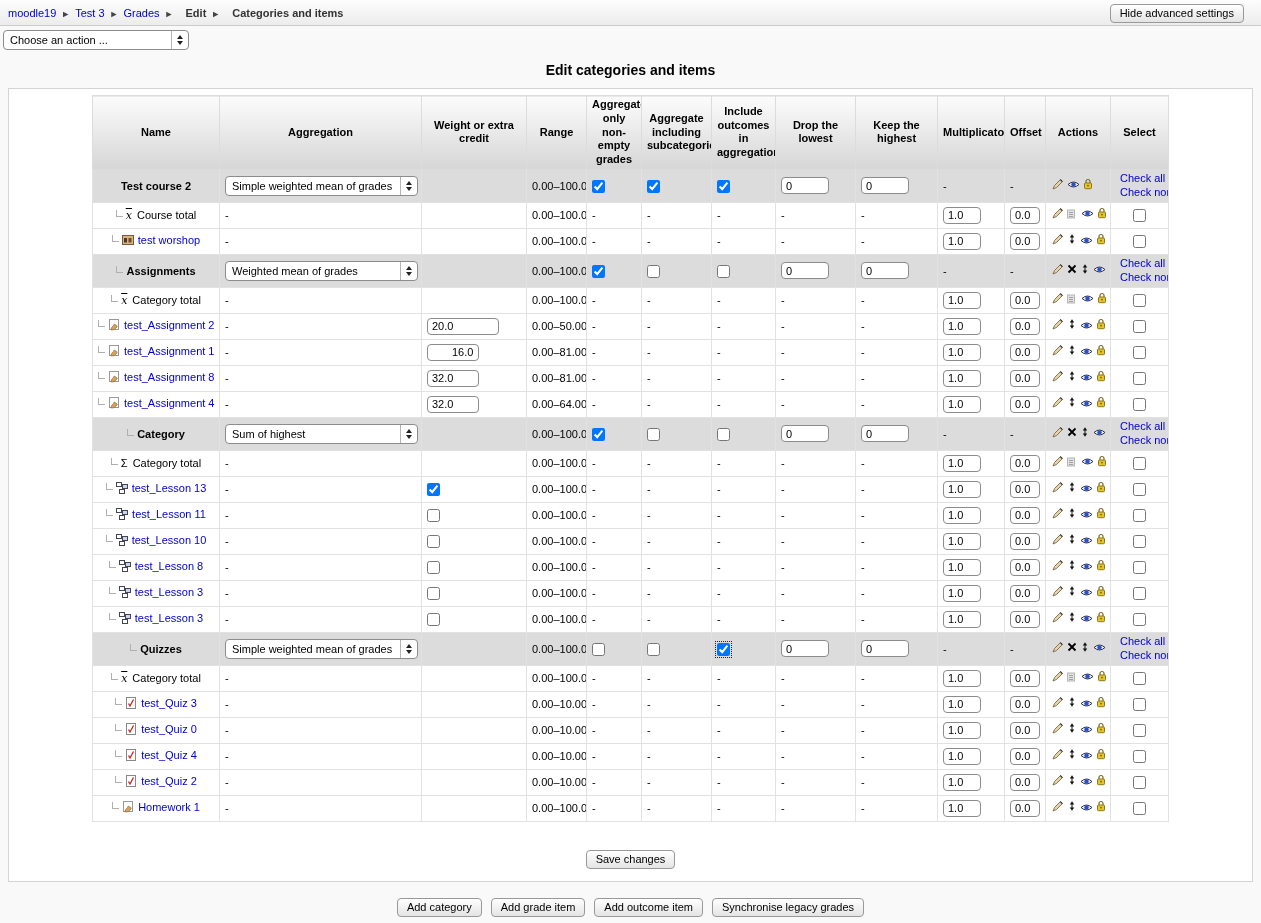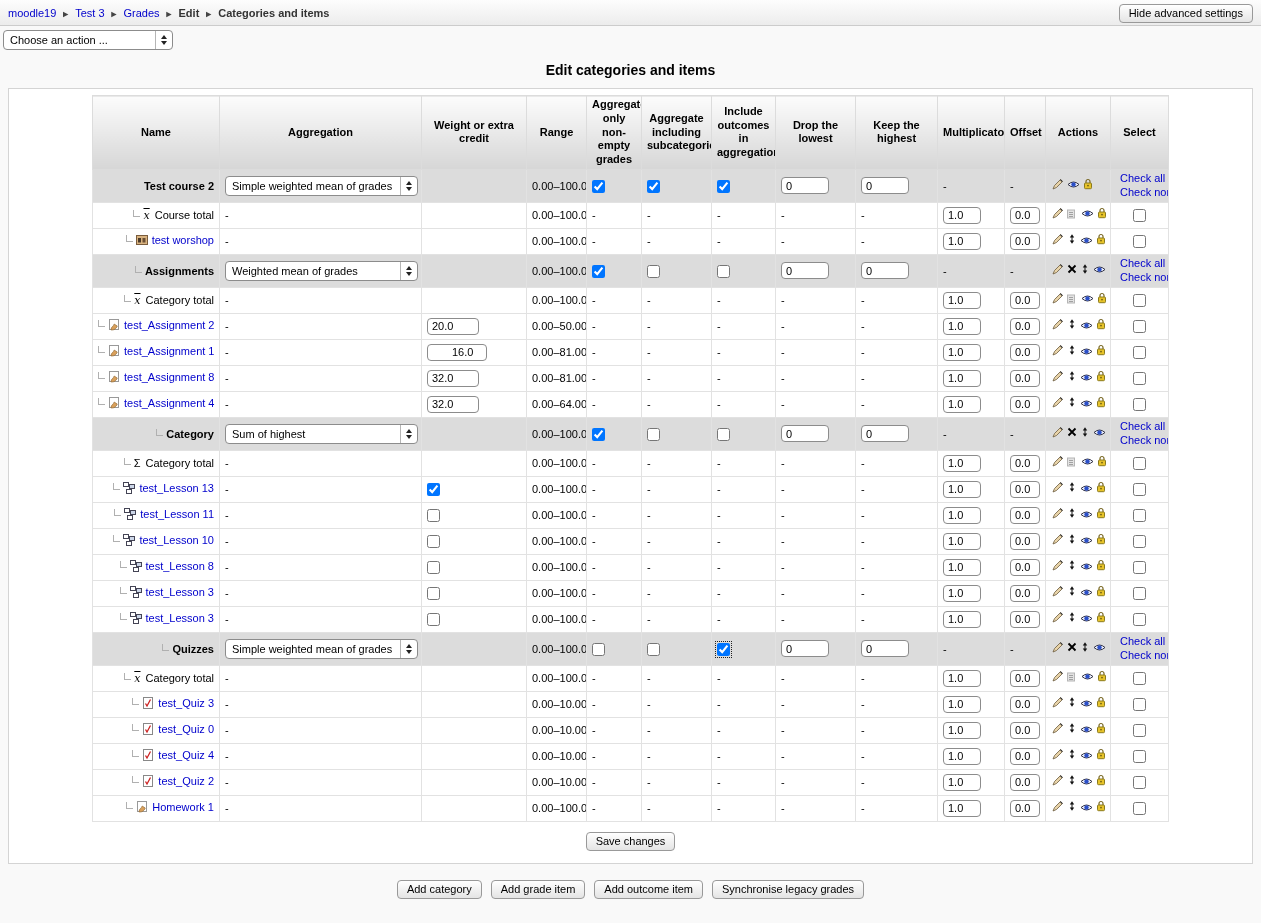--- a/index.html
+++ b/index.html
@@ -12,22 +12,22 @@
   }
   a, .link { color:#0000cc; text-decoration:none; cursor:pointer; }
   
   .navbar {
     position:relative; height:26px; display:flex; align-items:center;
     padding:0 8px; background:linear-gradient(#fdfdfd,#ececec);
     border-bottom:1px solid #cccccc;
   }
   .crumb { font-weight:normal; }
   .crumb-sep { color:#444; margin:0 5px; font-size:9px; }
-  .crumb-static { font-weight:bold; color:#333; }
-  .hide-adv { position:absolute; right:8px; top:4px; }
+  .crumb-static { font-weight:bold; color:#333;margin-left:7px; }
+  .hide-adv { position:absolute; right:17px; top:4px; }
   
   .btn {
     display:inline-block; padding:2px 9px 3px; font-size:11px;
     font-family:inherit; color:#000;
     background:linear-gradient(#ffffff,#e4e4e4);
     border:1px solid #999; border-radius:4px; cursor:pointer; white-space:nowrap;
   }
   .fselect {
     display:inline-flex; align-items:stretch; background:#fff;
     border:1px solid #8c8c8c; border-radius:4px; height:20px;
@@ -59,46 +59,46 @@
     border:1px solid #e2e2e2; padding:2px 5px; font-size:11px;
     vertical-align:middle; overflow:hidden; white-space:nowrap;
   }
   table.grades thead th {
     height:60px; font-weight:bold; text-align:center; white-space:normal;
     background:linear-gradient(#fcfcfc,#d6d6d6); border-color:#dcdcdc;
     line-height:1.25;
   }
   tr.row-course td, tr.row-category td { background:#dcdcdc; height:33px; }
   tr.row-total td, tr.row-item td { background:#fff; height:26px; }
-  td.c-name { text-align:right; }
+  td.c-name { text-align:center; }
   .bold { font-weight:bold; }
   .ind1 { padding-left:8px; } .ind2 { padding-left:20px; }
   .corner { display:inline-block; width:7px; height:7px; border-left:1px solid #b0b0b0; border-bottom:1px solid #b0b0b0; margin-right:3px; vertical-align:2px; }
   .nicon { display:inline-block; margin-right:4px; vertical-align:-2px; }
   .mean-g { font-family:"DejaVu Serif",serif; font-style:italic; text-decoration:overline; font-size:11px; margin-right:5px; }
   .sum-g { font-size:11px; margin-right:5px; }
   .ai { display:inline-block; margin:0 2px 0 1px; vertical-align:middle; cursor:pointer; }
   td.c-actions { white-space:normal; line-height:15px; padding:2px 3px; }
   td.c-sel { text-align:center; white-space:normal; line-height:1.25; }
   td.c-sel .link { display:block; text-align:left; padding-left:4px; }
   
-  .save-row { text-align:center; margin-top:10px; }
+  .save-row { text-align:center; margin-top:28px; }
   .move-row { text-align:center; margin-top:8px; display:flex; justify-content:center; gap:4px; align-items:center; }
   .bottom-buttons { text-align:center; margin-top:16px; display:flex; justify-content:center; gap:9px; }
 </style>
 </head>
 <body>
 
 <div class="navbar">
   <span id="breadcrumb"><span class="crumb link">moodle19</span><span class="crumb-sep">►</span><span class="crumb link">Test 3</span><span class="crumb-sep">►</span><span class="crumb link">Grades</span><span class="crumb-sep">►</span><span class="crumb crumb-static">Edit</span><span class="crumb-sep">►</span><span class="crumb crumb-static">Categories and items</span></span>
   <button class="btn hide-adv">Hide advanced settings</button>
 </div>
 
 <div class="action-select-row">
-  <div class="fselect" style="width:170px">
+  <div class="fselect" style="width:186px">
     <span class="fsel-label">Choose an action ...</span>
     <span class="fsel-arrows">
         <span class="t-up"></span>
         <span class="t-dn"></span>
       </span>
   </div>
 </div>
 
 <h2 class="page-title">Edit categories and items</h2>
 
@@ -299,21 +299,21 @@
                 <circle cx="5" cy="7.6" r="0.9" fill="#6e5e14"></circle>
               </svg></span></td>
           <td class="c-sel"><input type="checkbox" style=""></td>
         </tr>
         <tr class="row-item">
           <td class="c-name ind2"><span class="corner"></span><span class="nicon"><svg width="12" height="12">
                 <rect x="1.5" y="0.5" width="9" height="10" fill="#fff" stroke="#999"></rect>
                 <path d="M3 11 C3 7.5 5.2 8 6.2 5 L9.3 7 C8.2 10 6 11.3 3 11 Z" fill="#d9a05b" stroke="#8a6433" stroke-width="0.6"></path>
               </svg></span><span class="link">test_Assignment 2</span></td>
           <td>-</td>
-          <td><input type="text" class="txt" value="20.0" style="width: 52px;"></td>
+          <td><input type="text" class="txt" value="20.0" style="width: 72px;"></td>
           <td>0.00–50.00</td>
           <td>-</td>
           <td>-</td>
           <td>-</td>
           <td>-</td>
           <td>-</td>
           <td><input type="text" class="txt" value="1.0" style="width: 38px;"></td>
           <td><input type="text" class="txt" value="0.0" style="width: 30px;"></td>
           <td class="c-actions"><span class="ai"><svg width="12" height="12">
                 <path d="M1 11 L2.5 7.5 L8.5 1.5 L10.5 3.5 L4.5 9.5 Z" fill="#e8d3a8" stroke="#6b5b3e" stroke-width="0.8"></path>
@@ -331,21 +331,21 @@
                 <circle cx="5" cy="7.6" r="0.9" fill="#6e5e14"></circle>
               </svg></span></td>
           <td class="c-sel"><input type="checkbox" style=""></td>
         </tr>
         <tr class="row-item">
           <td class="c-name ind2"><span class="corner"></span><span class="nicon"><svg width="12" height="12">
                 <rect x="1.5" y="0.5" width="9" height="10" fill="#fff" stroke="#999"></rect>
                 <path d="M3 11 C3 7.5 5.2 8 6.2 5 L9.3 7 C8.2 10 6 11.3 3 11 Z" fill="#d9a05b" stroke="#8a6433" stroke-width="0.6"></path>
               </svg></span><span class="link">test_Assignment 1</span></td>
           <td>-</td>
-          <td><input type="text" class="txt" value="16.0" style="width: 60px; padding-left: 24px;"></td>
+          <td><input type="text" class="txt" value="16.0" style="width: 52px; padding-left: 24px;"></td>
           <td>0.00–81.00</td>
           <td>-</td>
           <td>-</td>
           <td>-</td>
           <td>-</td>
           <td>-</td>
           <td><input type="text" class="txt" value="1.0" style="width: 38px;"></td>
           <td><input type="text" class="txt" value="0.0" style="width: 30px;"></td>
           <td class="c-actions"><span class="ai"><svg width="12" height="12">
                 <path d="M1 11 L2.5 7.5 L8.5 1.5 L10.5 3.5 L4.5 9.5 Z" fill="#e8d3a8" stroke="#6b5b3e" stroke-width="0.8"></path>

